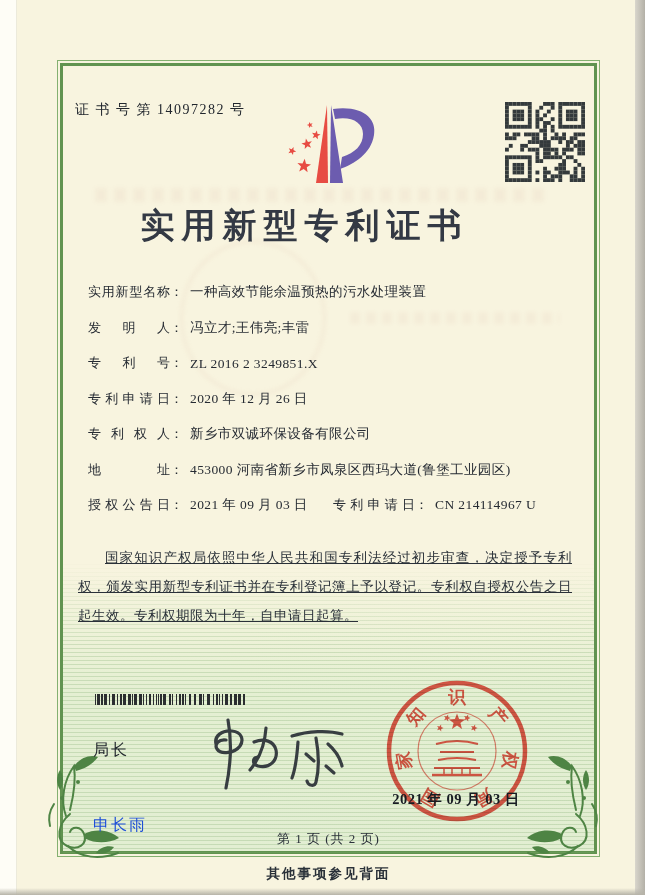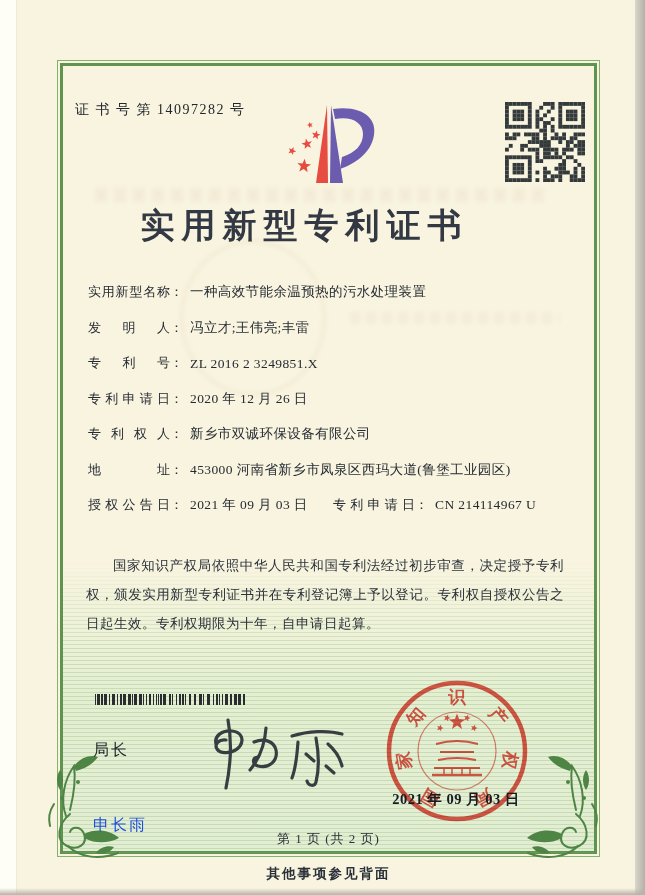--- a/index.html
+++ b/index.html
@@ -39,21 +39,21 @@
   .fields{position:absolute;left:88px;top:283px;width:492px;}
   .frow{display:flex;align-items:flex-end;margin-bottom:17.5px;font-size:13.5px;color:#262b33;}
   .flabel{display:inline-block;width:82px;text-align:justify;text-align-last:justify;font-size:13px;flex:none;}
   .fcolon{flex:none;font-size:13px;margin-right:7px;}
   .fvalue{letter-spacing:0.4px;}
   .pair1{display:flex;align-items:baseline;width:245px;flex:none;}
   .pair2{display:flex;align-items:baseline;}
   
   .body-text{position:absolute;left:70px;top:535px;width:510px;font-size:13.5px;line-height:29px;
     color:#2a3139;letter-spacing:0.5px;text-align:justify;}
-  .body-text p{margin:16px;text-indent:2em;}
+  .body-text p{margin:8px;text-indent:2em;text-decoration:underline;}
   
   .barcode{position:absolute;left:95px;top:694px;width:153px;height:11px;}
   .signer-title{position:absolute;left:93px;top:740px;font-size:16px;letter-spacing:2px;color:#20262c;font-family:"Liberation Sans","DejaVu Sans",sans-serif;}
   .signer-name{position:absolute;left:93px;top:767px;font-size:16px;letter-spacing:2px;color:#1d4ed8;font-family:"Liberation Sans","DejaVu Sans",sans-serif;margin-top:48px;}
   .signature{position:absolute;left:188px;top:714px;width:162px;height:82px;}
   .seal{position:absolute;left:382px;top:676px;width:150px;height:150px;mix-blend-mode:multiply;}
   .seal-char{font-size:17.5px;font-weight:bold;fill:#e5493e;font-family:"Liberation Serif","DejaVu Serif",serif;}
   .seal-date{position:absolute;left:390px;top:790px;width:132px;text-align:center;font-size:14.5px;
     font-weight:600;color:#171c23;letter-spacing:0.5px;z-index:5;}
   .ornament{position:absolute;width:82px;height:112px;}

